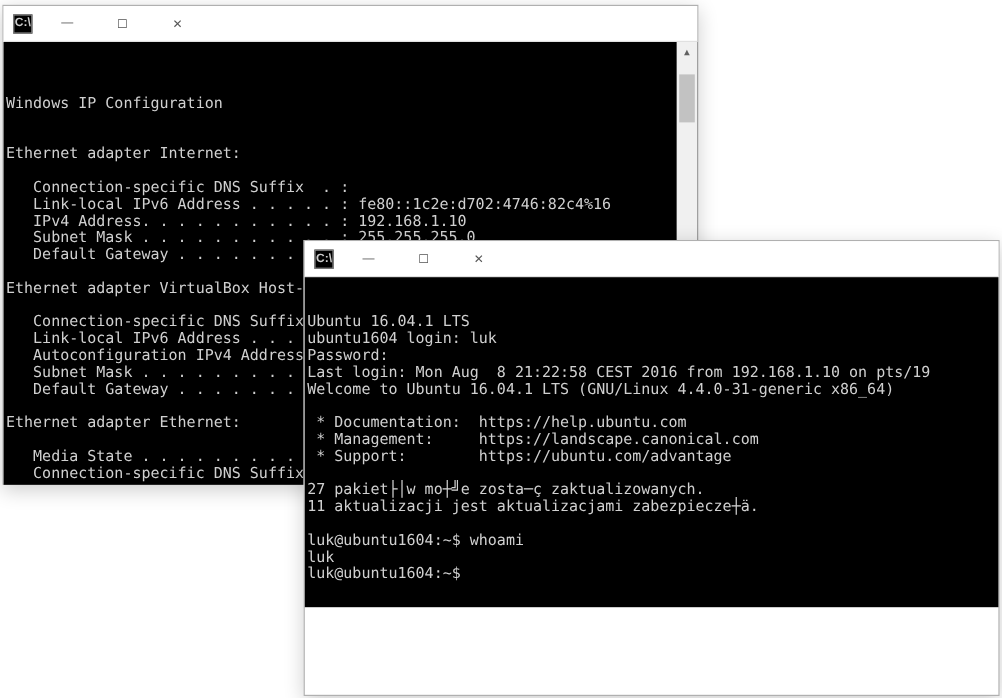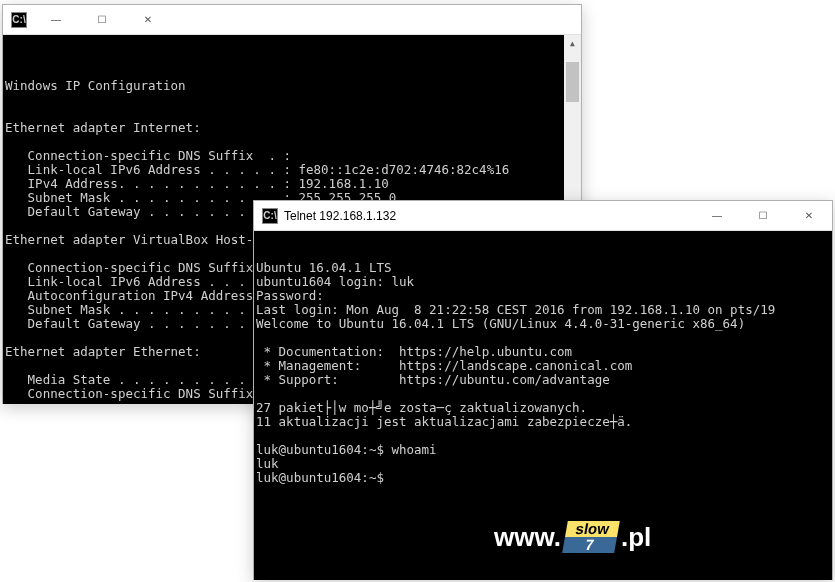--- a/index.html
+++ b/index.html
@@ -163,26 +163,25 @@
         <div class="sb-thumb" style="top:10px; height:40px;"></div>
       </div>
       <div class="sb-btn">▼</div>
     </div>
   </div>
 </div>
 
 <div class="window" style="left:253px; top:200px; width:580px; height:380px;">
   <div class="titlebar">
     <span class="titlebar-icon">C:\</span>
-    <span class="titlebar-text">Telnet 192.168.1.132</span>
     <span class="win-btn">—</span>
     <span class="win-btn">☐</span>
     <span class="win-btn close">✕</span>
   </div>
-  <div class="terminal" style="height:349px;">
+  <div class="terminal" style="height:275px;">
     <div>Ubuntu 16.04.1 LTS
 ubuntu1604 login: luk
 Password:
 Last login: Mon Aug  8 21:22:58 CEST 2016 from 192.168.1.10 on pts/19
 Welcome to Ubuntu 16.04.1 LTS (GNU/Linux 4.4.0-31-generic x86_64)
 
  * Documentation:  https://help.ubuntu.com
  * Management:     https://landscape.canonical.com
  * Support:        https://ubuntu.com/advantage
 

